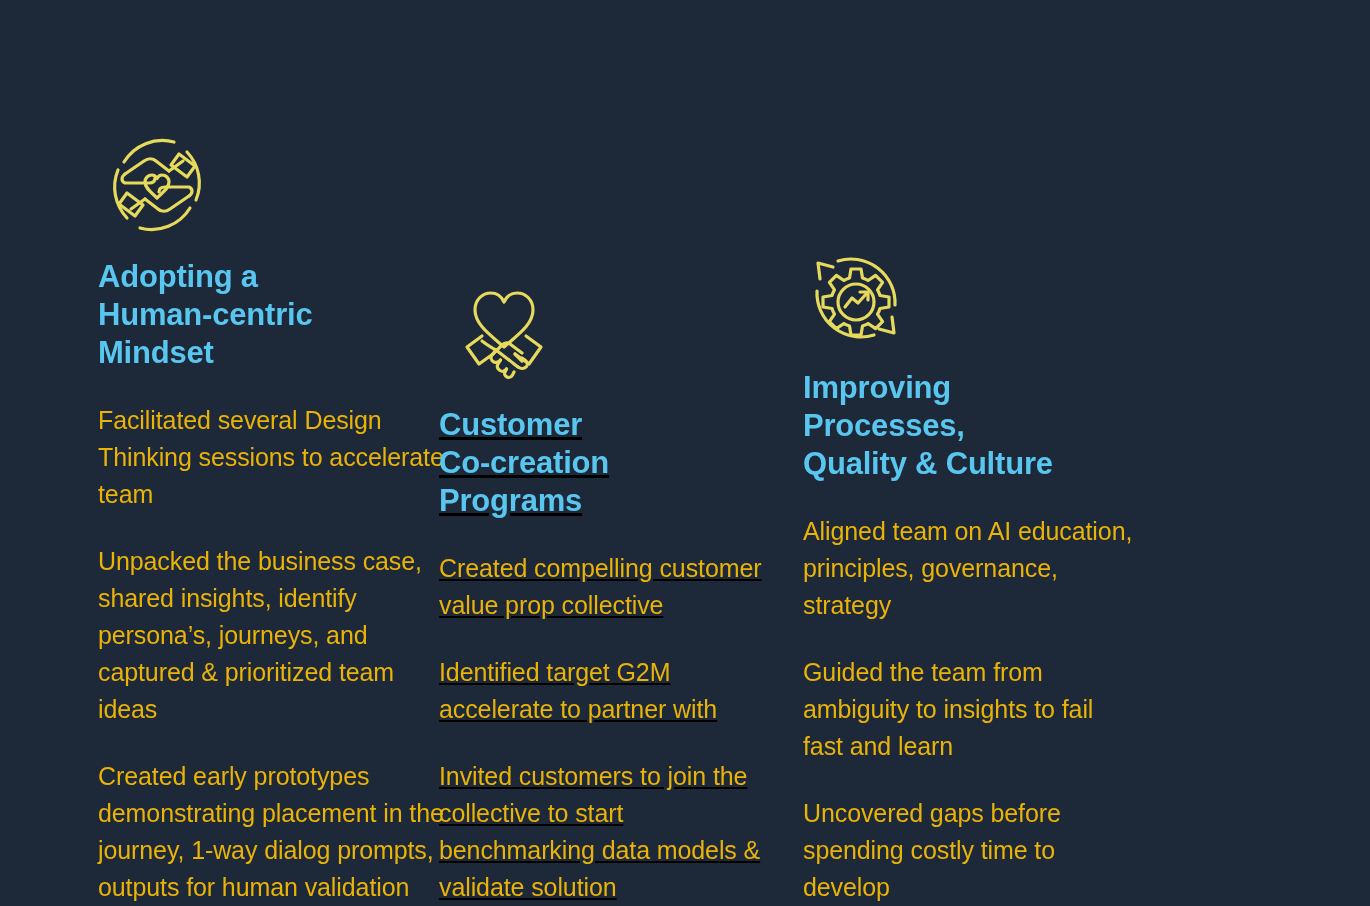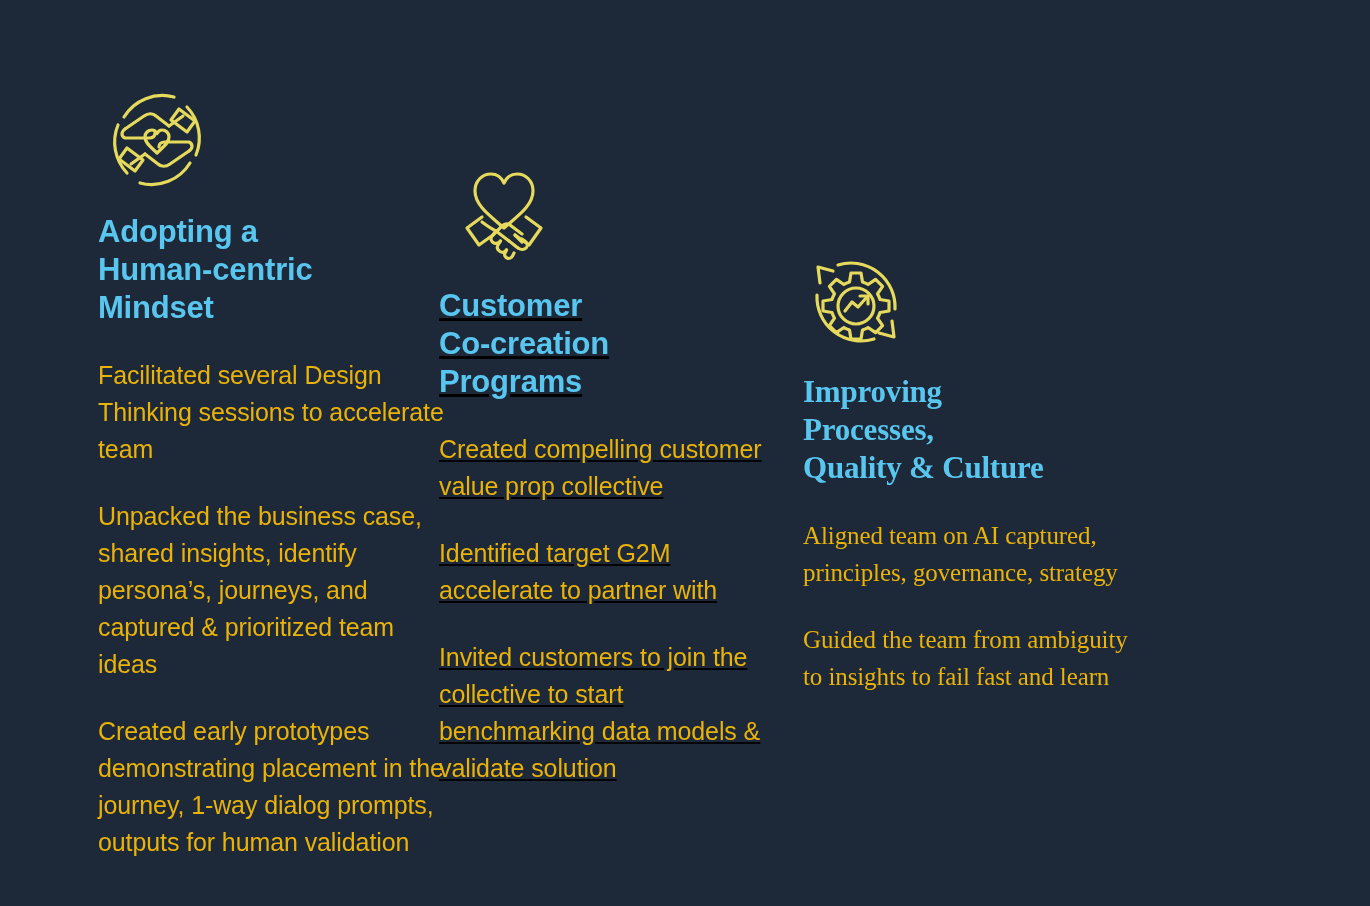--- a/index.html
+++ b/index.html
@@ -22,29 +22,29 @@
     box-sizing: border-box;
   }
   .columns {
     position: absolute;
     top: 0;
     left: 0;
     width: 1200px;
     height: 906px;
     display: flex;
     flex-direction: row;
-    align-items: center;
+    align-items: flex-end;
   }
   .column {
     position: relative;
     box-sizing: border-box;
   }
   .col-1 { width: 420px; padding-left: 98px; padding-top: 46px; }
   .col-2 { width: 434px; padding-left: 19px; padding-top: 46px; text-decoration: underline; }
-  .col-3 { width: 516px; padding-left: 19px; padding-top: 40px; font-family: Liberation Serif, serif; }
+  .col-3 { width: 516px; padding-left: 19px; padding-top: 40px; }
 
   .icon-wrap {
     display: block;
     height: 104px;
     margin-bottom: 18px;
   }
   .icon-wrap svg {
     display: block;
   }
   .icon-1 svg { margin-left: 5px; }
@@ -153,19 +153,20 @@
           <path d="M48 22 L58 22 L59.5 31 C61.5 31.6 63.4 32.4 65.1 33.5 L72.6 28.4 L79.6 35.4 L74.5 42.9 C75.6 44.6 76.4 46.5 77 48.5 L86 50 L86 60 L77 61.5 C76.4 63.5 75.6 65.4 74.5 67.1 L79.6 74.6 L72.6 81.6 L65.1 76.5 C63.4 77.6 61.5 78.4 59.5 79 L58 88 L48 88 L46.5 79 C44.5 78.4 42.6 77.6 40.9 76.5 L33.4 81.6 L26.4 74.6 L31.5 67.1 C30.4 65.4 29.6 63.5 29 61.5 L20 60 L20 50 L29 48.5 C29.6 46.5 30.4 44.6 31.5 42.9 L26.4 35.4 L33.4 28.4 L40.9 33.5 C42.6 32.4 44.5 31.6 46.5 31 Z"></path>
           <circle cx="53" cy="55" r="18"></circle>
           <path d="M42 60 L49 51 L55 56 L64 46"></path>
           <path d="M57 45 L65 45 L65 53"></path>
         </svg>
       </div>
       <h2 class="col-heading">Improving
 Processes,
 Quality &amp; Culture</h2>
       <div class="bullets">
-        <p class="bullet">Aligned team on AI captured, principles, governance, strategy</p>
+        <p class="bullet">Aligned team on AI education, principles, governance, strategy</p>
         <p class="bullet">Guided the team from ambiguity to insights to fail fast and learn</p>
+        <p class="bullet">Uncovered gaps before spending costly time to develop</p>
       </div>
     </div>
 
   </div>
 </div>
 
 </body></html>

